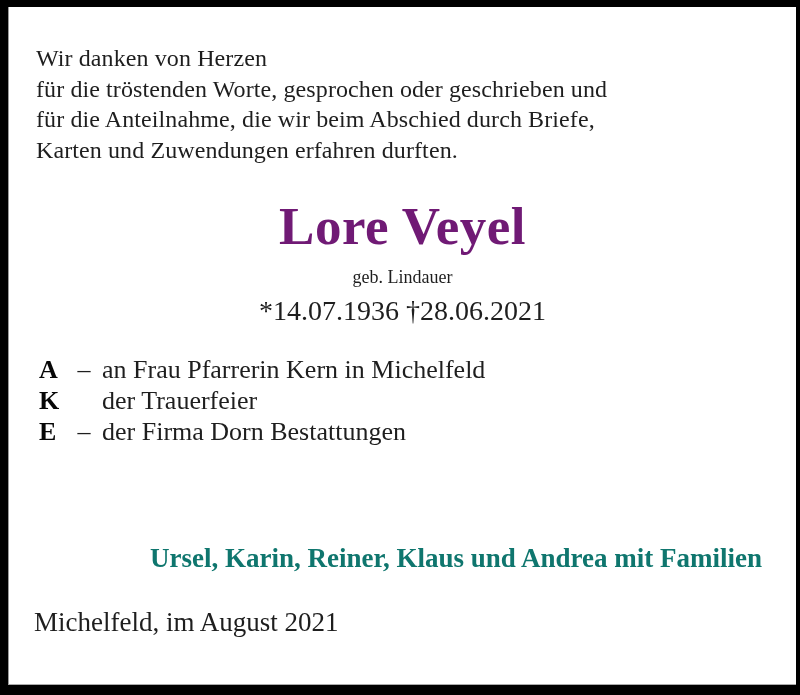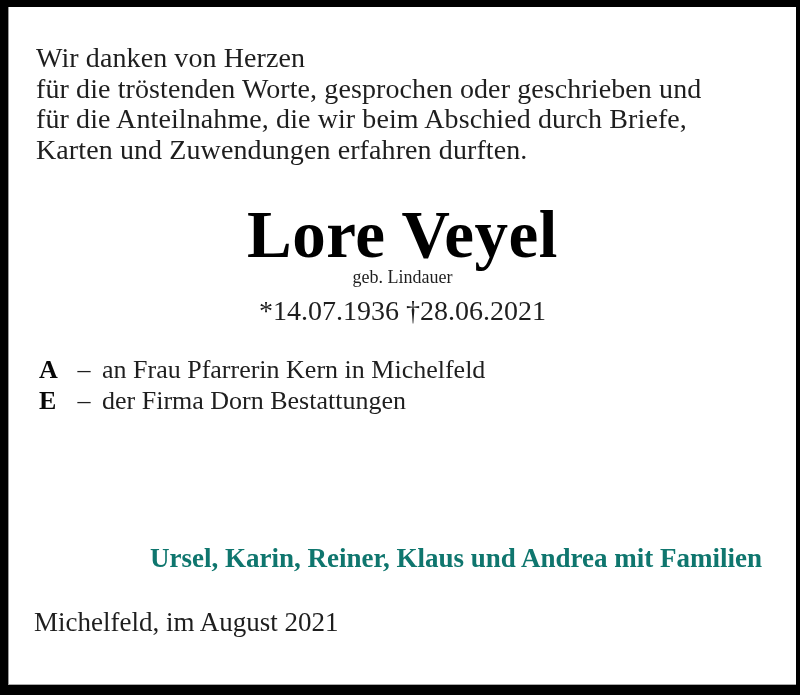--- a/index.html
+++ b/index.html
@@ -24,36 +24,36 @@
     background: #ffffff;
     border-left: 1px solid #9a9a9a;
     border-bottom: 1px solid #ababab;
     box-sizing: border-box;
     color: #1e1e1e;
   }
   .intro {
     position: absolute;
     left: 27px;
     top: 36px;
-    font-size: 28px;
+    font-size: 24px;
     line-height: 30.5px;
     letter-spacing: 0.1px;
     white-space: nowrap;
   }
   .intro span { display: block; }
   .name {
     position: absolute;
     left: 0;
     top: 189px;
     width: 100%;
     margin: 0;
     text-align: center;
-    font-size: 67px;
+    font-size: 53px;
     font-weight: bold;
-    color: #000000;
+    color: #701a75;
     letter-spacing: 0.5px;
   }
   .maiden {
     position: absolute;
     left: 0;
     top: 260px;
     width: 100%;
     text-align: center;
     font-size: 18px;
   }
@@ -124,20 +124,25 @@
       <span class="death">†28.06.2021</span>
     </div>
 
     <div class="danke">
       <span class="row">
         <span class="letter">A</span>
         <span class="dash">–</span>
         <span class="text">an Frau Pfarrerin Kern in Michelfeld</span>
       </span>
       <span class="row">
+        <span class="letter">K</span>
+        <span class="dash"></span>
+        <span class="text">der Trauerfeier</span>
+      </span>
+      <span class="row">
         <span class="letter">E</span>
         <span class="dash">–</span>
         <span class="text">der Firma Dorn Bestattungen</span>
       </span>
     </div>
 
     <div class="signature">Ursel, Karin, Reiner, Klaus und Andrea mit Familien</div>
 
     <div class="closing">Michelfeld, im August 2021</div>
 

